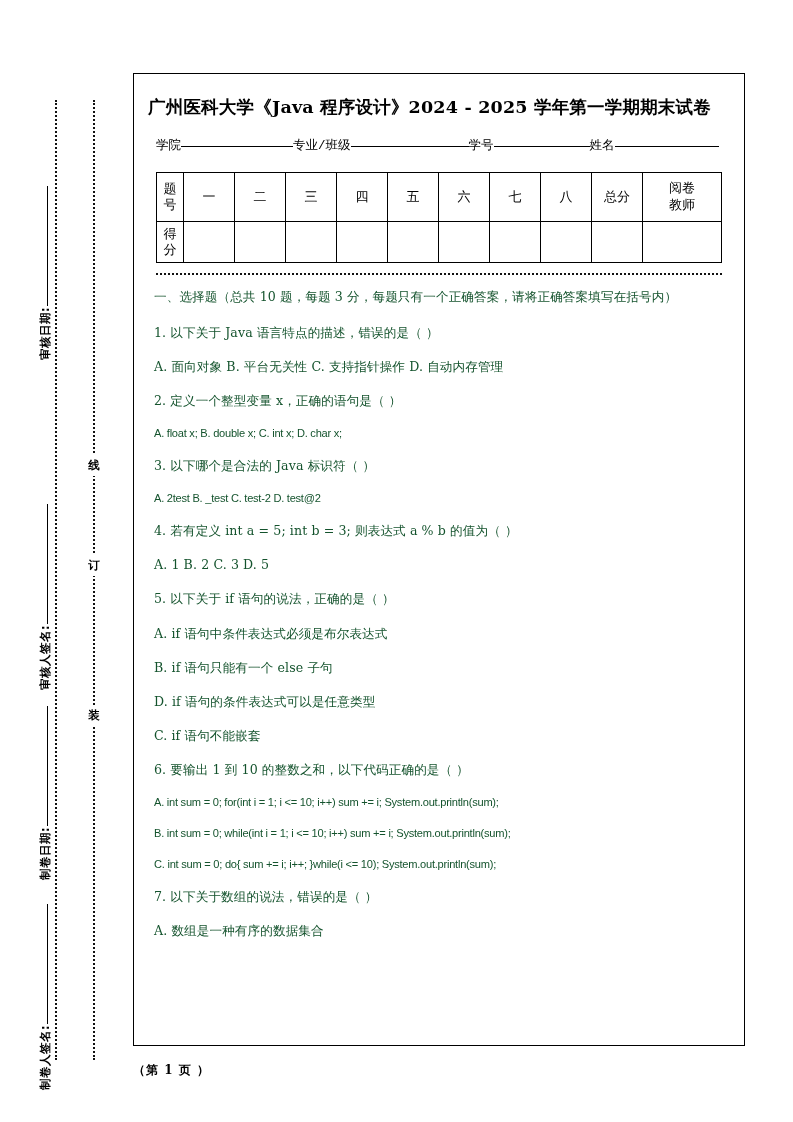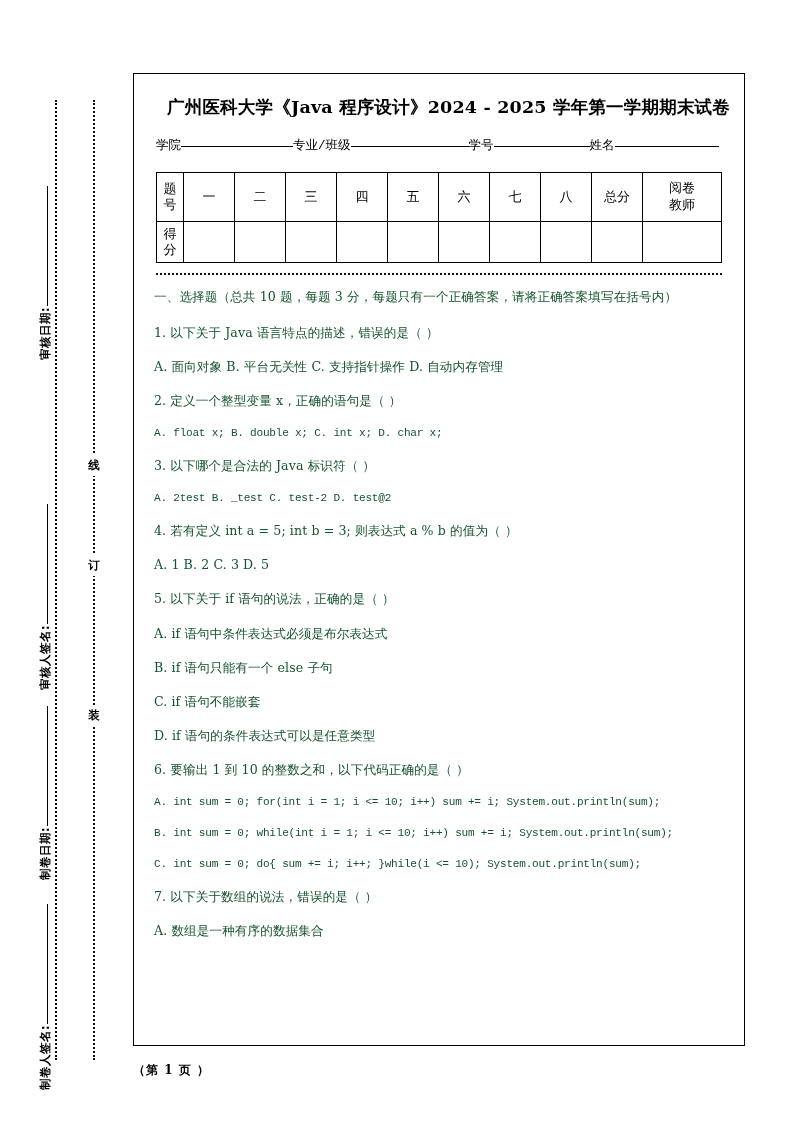--- a/index.html
+++ b/index.html
@@ -78,21 +78,21 @@
     box-sizing: border-box;
     padding: 0;
   }
 
   #paper-title {
     margin: 18px 14px 0 14px;
     font-family: "DejaVu Serif", "Liberation Serif", serif;
     font-size: 17.5px;
     font-weight: bold;
     line-height: 1.75;
-    text-align: right;
+    text-align: left;
     letter-spacing: 0.2px;
   }
 
   #student-info-row {
     margin: 14px 20px 0 22px;
     font-family: "DejaVu Serif", "Liberation Serif", serif;
     font-size: 12.5px;
     white-space: nowrap;
     letter-spacing: 0px;
   }
@@ -161,21 +161,21 @@
     line-height: 1.55;
     margin-bottom: 14.5px;
     letter-spacing: 0.1px;
     color: #14532d;
   }
   .q-line.section-head {
     margin-bottom: 16px;
     line-height: 1.62;
   }
   .q-line.code {
-    font-family: Liberation Mono, monospace;
+    font-family: Liberation Sans, sans-serif;
     font-size: 11.1px;
     letter-spacing: -0.25px;
     margin-bottom: 14px;
   }
   .q-line.mixed {
     font-family: "DejaVu Serif", "Liberation Serif", serif;
   }
 
   
   #page-footer {
@@ -282,22 +282,22 @@
 
     <div class="q-line mixed">3.  以下哪个是合法的 Java 标识符（   ）</div>
     <div class="q-line code">A.  2test   B.  _test   C.  test-2   D.  test@2</div>
 
     <div class="q-line mixed">4.  若有定义 int a = 5; int b = 3; 则表达式 a % b 的值为（   ）</div>
     <div class="q-line mixed">A.  1   B.  2   C.  3   D.  5</div>
 
     <div class="q-line mixed">5.  以下关于 if 语句的说法，正确的是（   ）</div>
     <div class="q-line mixed">A.  if 语句中条件表达式必须是布尔表达式</div>
     <div class="q-line mixed">B.  if 语句只能有一个 else 子句</div>
+    <div class="q-line mixed">D.  if 语句的条件表达式可以是任意类型</div>
     <div class="q-line mixed">C.  if 语句不能嵌套</div>
-    <div class="q-line mixed">D.  if 语句的条件表达式可以是任意类型</div>
 
     <div class="q-line mixed">6.  要输出 1 到 10 的整数之和，以下代码正确的是（   ）</div>
     <div class="q-line code">A.  int sum = 0; for(int i = 1; i &lt;= 10; i++) sum += i; System.out.println(sum);</div>
     <div class="q-line code">B.  int sum = 0; while(int i = 1; i &lt;= 10; i++) sum += i; System.out.println(sum);</div>
     <div class="q-line code">C.  int sum = 0; do{ sum += i; i++; }while(i &lt;= 10); System.out.println(sum);</div>
 
     <div class="q-line mixed">7.  以下关于数组的说法，错误的是（   ）</div>
     <div class="q-line mixed">A.  数组是一种有序的数据集合</div>
 
   </div>

